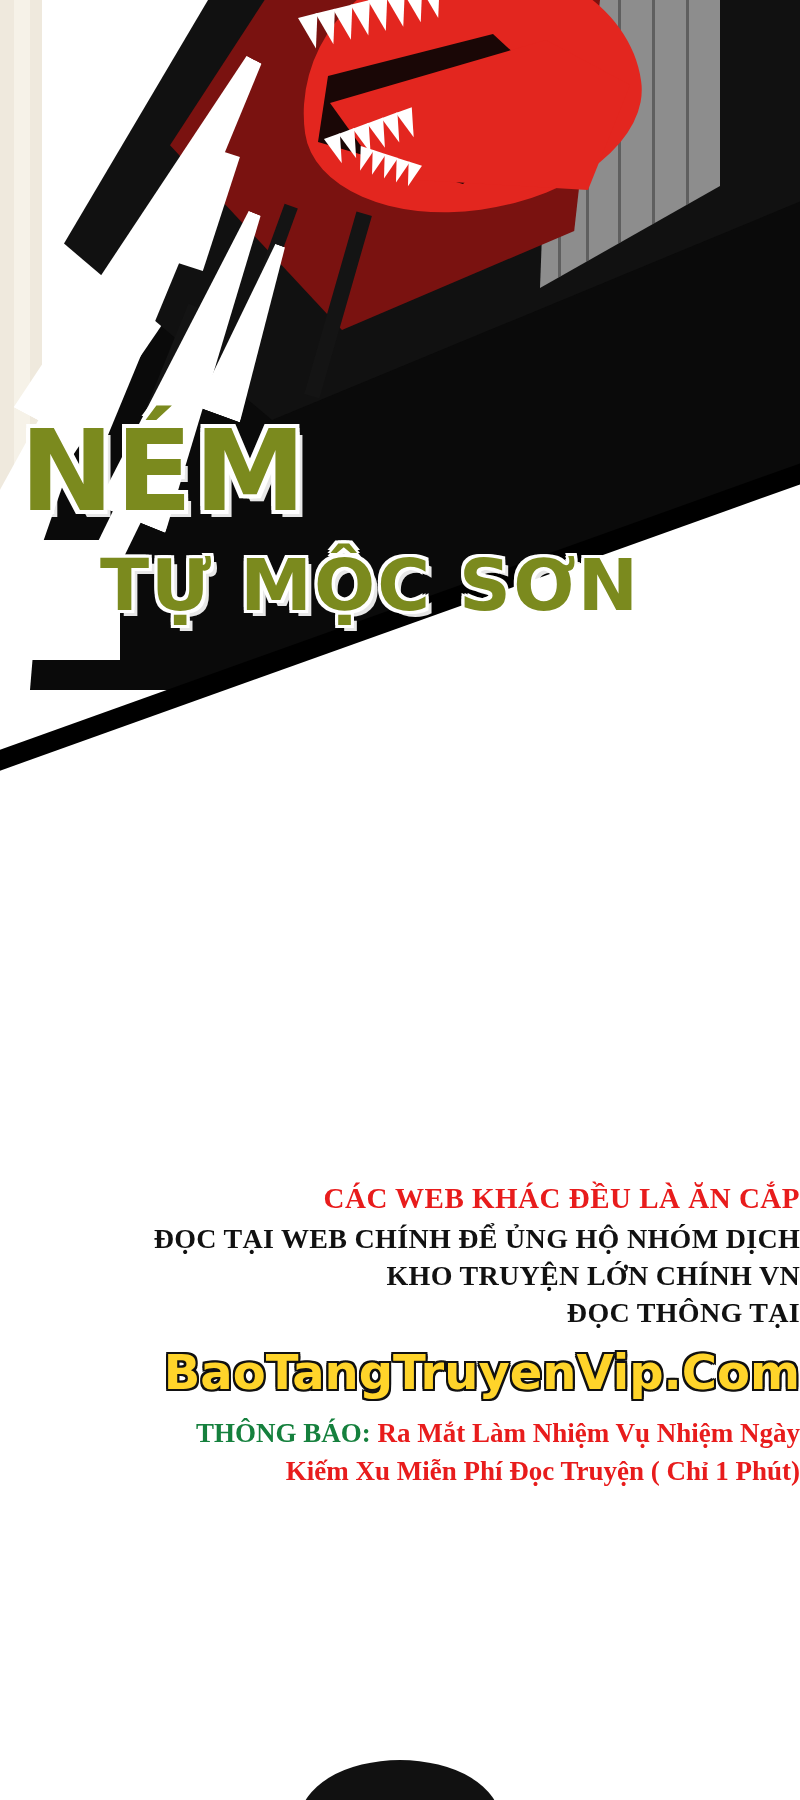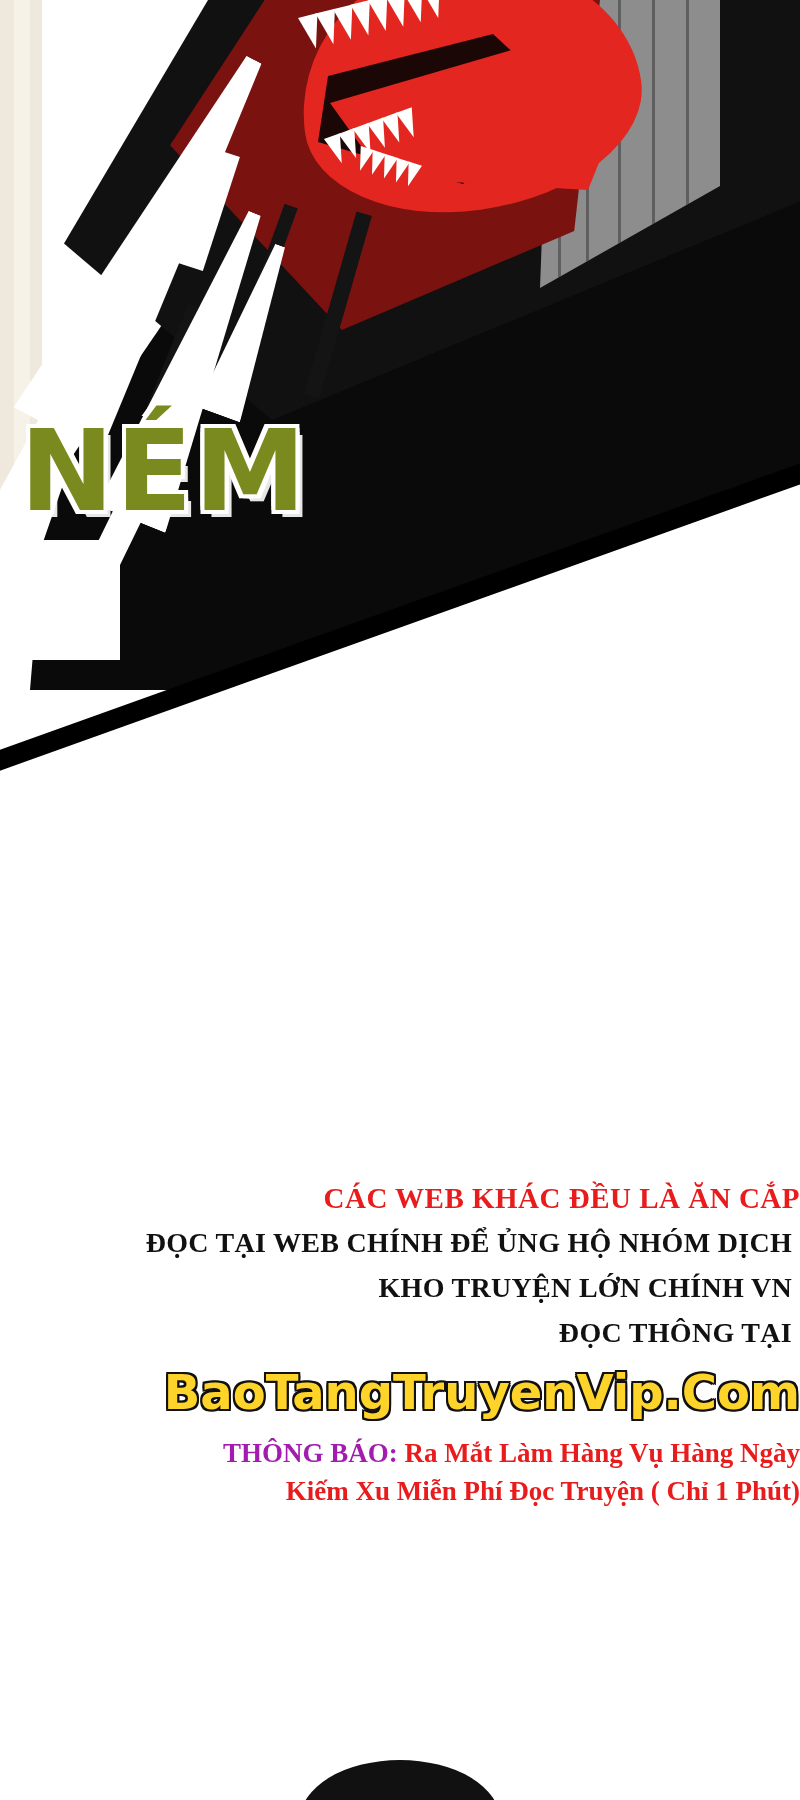--- a/index.html
+++ b/index.html
@@ -263,21 +263,21 @@
     line-height: 1.28;
     margin: 0 0 4px 0;
     letter-spacing: 0.5px;
   }
   .promo-line-black {
     font-family: "Liberation Serif", serif;
     font-weight: bold;
     font-size: 28px;
     color: #111111;
     line-height: 1.32;
-    margin: 8px;
+    margin: 0;
     letter-spacing: 0.3px;
   }
   .promo-site {
     font-family: "DejaVu Sans", sans-serif;
     font-weight: bold;
     font-size: 48px;
     color: #ffd42a;
     line-height: 1.1;
     margin: 14px 0 16px 0;
     letter-spacing: 0px;
@@ -287,21 +287,21 @@
   }
   .promo-notice {
     font-family: "Liberation Serif", serif;
     font-weight: bold;
     font-size: 27px;
     color: #e81c1c;
     line-height: 1.4;
     margin: 0;
   }
   .promo-notice .lead {
-    color: #a21caf;
+    color: #15803d;
   }
 
   
   .next-panel-hint {
     position: absolute;
     left: 300px;
     top: 1760px;
     width: 200px;
     height: 60px;
     background: #111111;
@@ -374,32 +374,33 @@
     <div class="streak s5"></div>
     <div class="streak s6"></div>
 
     <div class="white-wedge"></div>
     <div class="wedge-edge"></div>
     <div class="bl-dark"></div>
   </div>
 
   <div class="title-block">
     <div class="title-main">NÉM</div>
+    <div class="title-sub">TỰ MỘC SƠN</div>
   </div>
 
   <div class="promo">
     <div class="promo-line-red">CÁC WEB KHÁC ĐỀU LÀ ĂN CẮP</div>
     <div class="promo-line-black">ĐỌC TẠI WEB CHÍNH ĐỂ ỦNG HỘ NHÓM DỊCH</div>
     <div class="promo-line-black">KHO TRUYỆN LỚN CHÍNH VN</div>
     <div class="promo-line-black">ĐỌC THÔNG TẠI</div>
     <div class="promo-site">BaoTangTruyenVip.Com</div>
     <div class="promo-notice">
       <div>
         <span class="lead">THÔNG BÁO:</span>
-        <span>Ra Mắt Làm Hàng Vụ Hàng Ngày</span>
+        <span>Ra Mắt Làm Nhiệm Vụ Nhiệm Ngày</span>
       </div>
       <div>Kiếm Xu Miễn Phí Đọc Truyện ( Chỉ 1 Phút)</div>
     </div>
   </div>
 
   <div class="next-panel-hint"></div>
 
 </div>
 
 </body></html>

